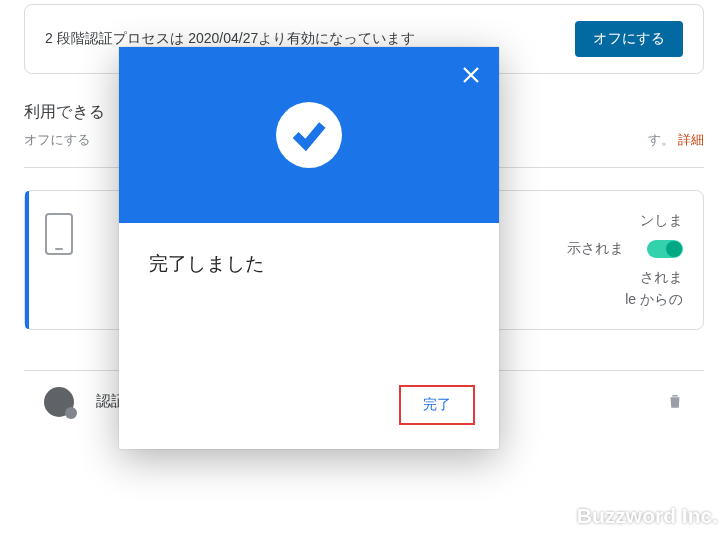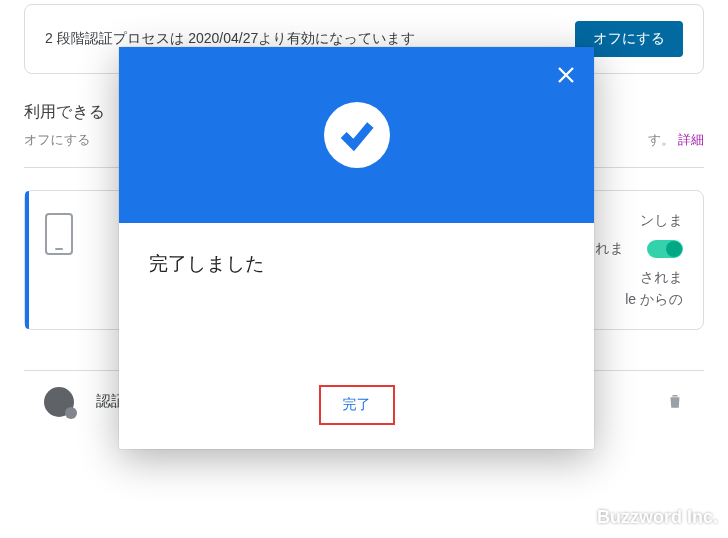--- a/index.html
+++ b/index.html
@@ -41,21 +41,21 @@
   .section-title {
     font-size: 16px;
     color: #3c4043;
     margin-bottom: 8px;
   }
   .section-desc {
     font-size: 13px;
     color: #80868b;
   }
   .section-desc .link {
-    color: #a21caf;
+    color: #c2410c;
     cursor: pointer;
   }
   hr.sep {
     border: none;
     border-top: 1px solid #dadce0;
     margin: 18px 0 22px 0;
   }
   .method-card {
     border: 1px solid #dadce0;
     border-radius: 8px;
@@ -145,31 +145,31 @@
   }
   .trash-icon {
     width: 18px; height: 20px;
     position: absolute;
     right: 20px;
     color: #9aa0a6;
   }
   .watermark {
     position: absolute;
     right: 10px; bottom: 10px;
-    font-size: 18px;
+    font-size: 21px;
     font-weight: bold;
     color: #ffffff;
     text-shadow: 0 0 3px rgba(0,0,0,0.4);
   }
 
   
   .modal {
     position: absolute;
     left: 119px; top: 47px;
-    width: 475px;
+    width: 380px;
     background: #fff;
     box-shadow: 0 10px 40px rgba(0,0,0,0.3), 0 0 0 1px rgba(0,0,0,0.05);
     border-radius: 2px;
   }
   .modal-header {
     background: #1b74e8;
     height: 176px;
     display: flex;
     align-items: center;
     justify-content: center;
@@ -204,21 +204,21 @@
     margin-bottom: 18px;
   }
   .modal-desc {
     font-size: 13.5px;
     color: #616165;
     line-height: 1.6;
   }
   .modal-desc .bold { font-weight: bold; color: #4b4b4f; }
   .modal-footer {
     display: flex;
-    justify-content: center;
+    justify-content: flex-end;
     padding: 0 24px 24px 24px;
     margin-top: 70px;
   }
   .done-button {
     border: 2px solid #e53935;
     background: #fff;
     color: #1a73e8;
     font-size: 14px;
     padding: 9px 22px;
     cursor: pointer;

